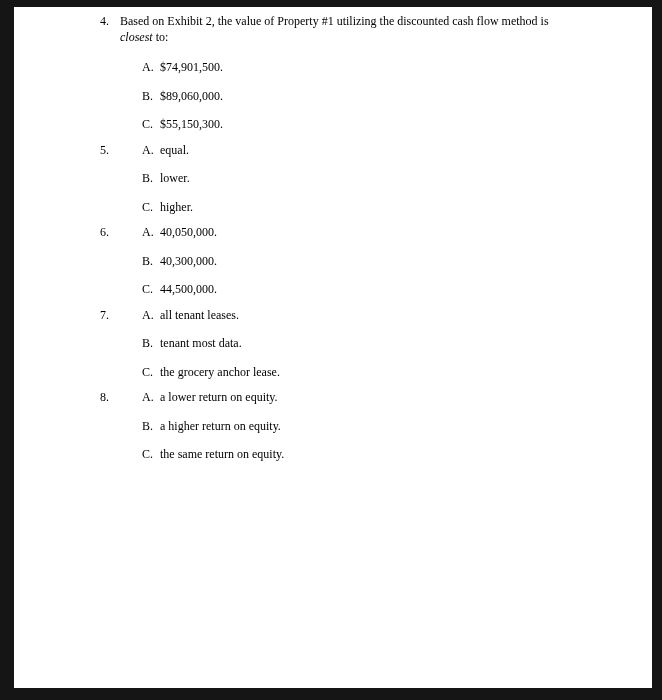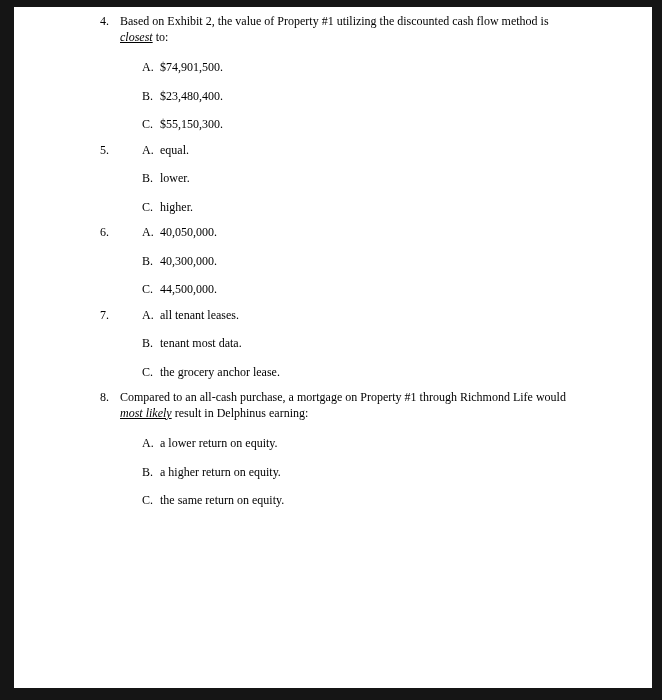--- a/index.html
+++ b/index.html
@@ -42,21 +42,20 @@
   }
   .qbody {
     max-width: 458px;
   }
   .stem {
     line-height: 15.5px;
     margin-bottom: 15px;
   }
   .stem i {
     font-style: italic;
-    text-decoration: underline;
   }
   .options {
     margin-left: 22px;
   }
   .option {
     display: flex;
     line-height: 15.5px;
     margin-bottom: 13px;
   }
   .option:last-child {
@@ -80,21 +79,21 @@
       <span class="qnum">4.</span>
       <div class="qbody">
         <div class="stem"><span>Based on Exhibit 2, the value of Property #1 utilizing the discounted cash flow method is </span><i>closest</i><span> to:</span></div>
         <div class="options">
           <div class="option">
             <span class="letter">A.</span>
             <span class="opt-text">$74,901,500.</span>
           </div>
           <div class="option">
             <span class="letter">B.</span>
-            <span class="opt-text">$23,480,400.</span>
+            <span class="opt-text">$89,060,000.</span>
           </div>
           <div class="option">
             <span class="letter">C.</span>
             <span class="opt-text">$55,150,300.</span>
           </div>
         </div>
       </div>
     </div>
 
     <div class="question">
@@ -153,21 +152,20 @@
             <span class="letter">C.</span>
             <span class="opt-text">the grocery anchor lease.</span>
           </div>
         </div>
       </div>
     </div>
 
     <div class="question">
       <span class="qnum">8.</span>
       <div class="qbody">
-        <div class="stem"><span>Compared to an all-cash purchase, a mortgage on Property #1 through Richmond Life would </span><i>most likely</i><span> result in Delphinus earning:</span></div>
         <div class="options">
           <div class="option">
             <span class="letter">A.</span>
             <span class="opt-text">a lower return on equity.</span>
           </div>
           <div class="option">
             <span class="letter">B.</span>
             <span class="opt-text">a higher return on equity.</span>
           </div>
           <div class="option">

